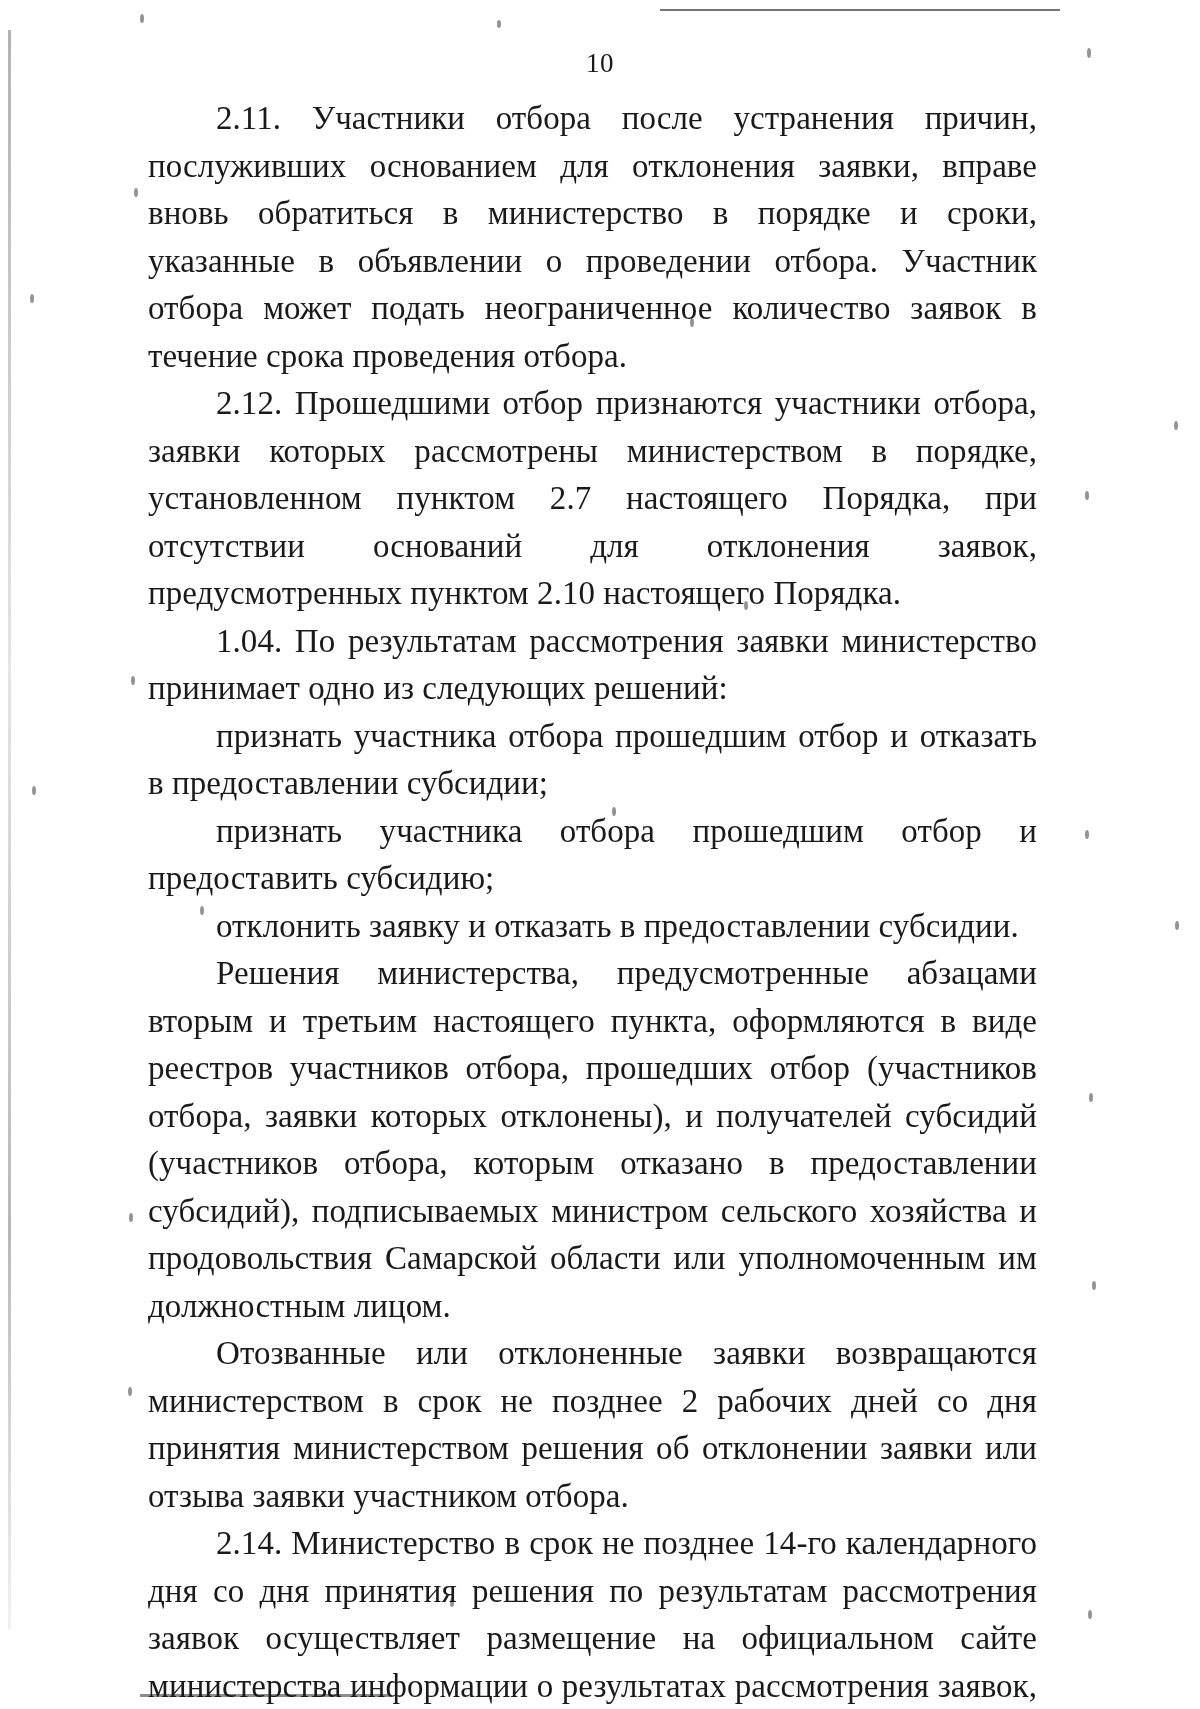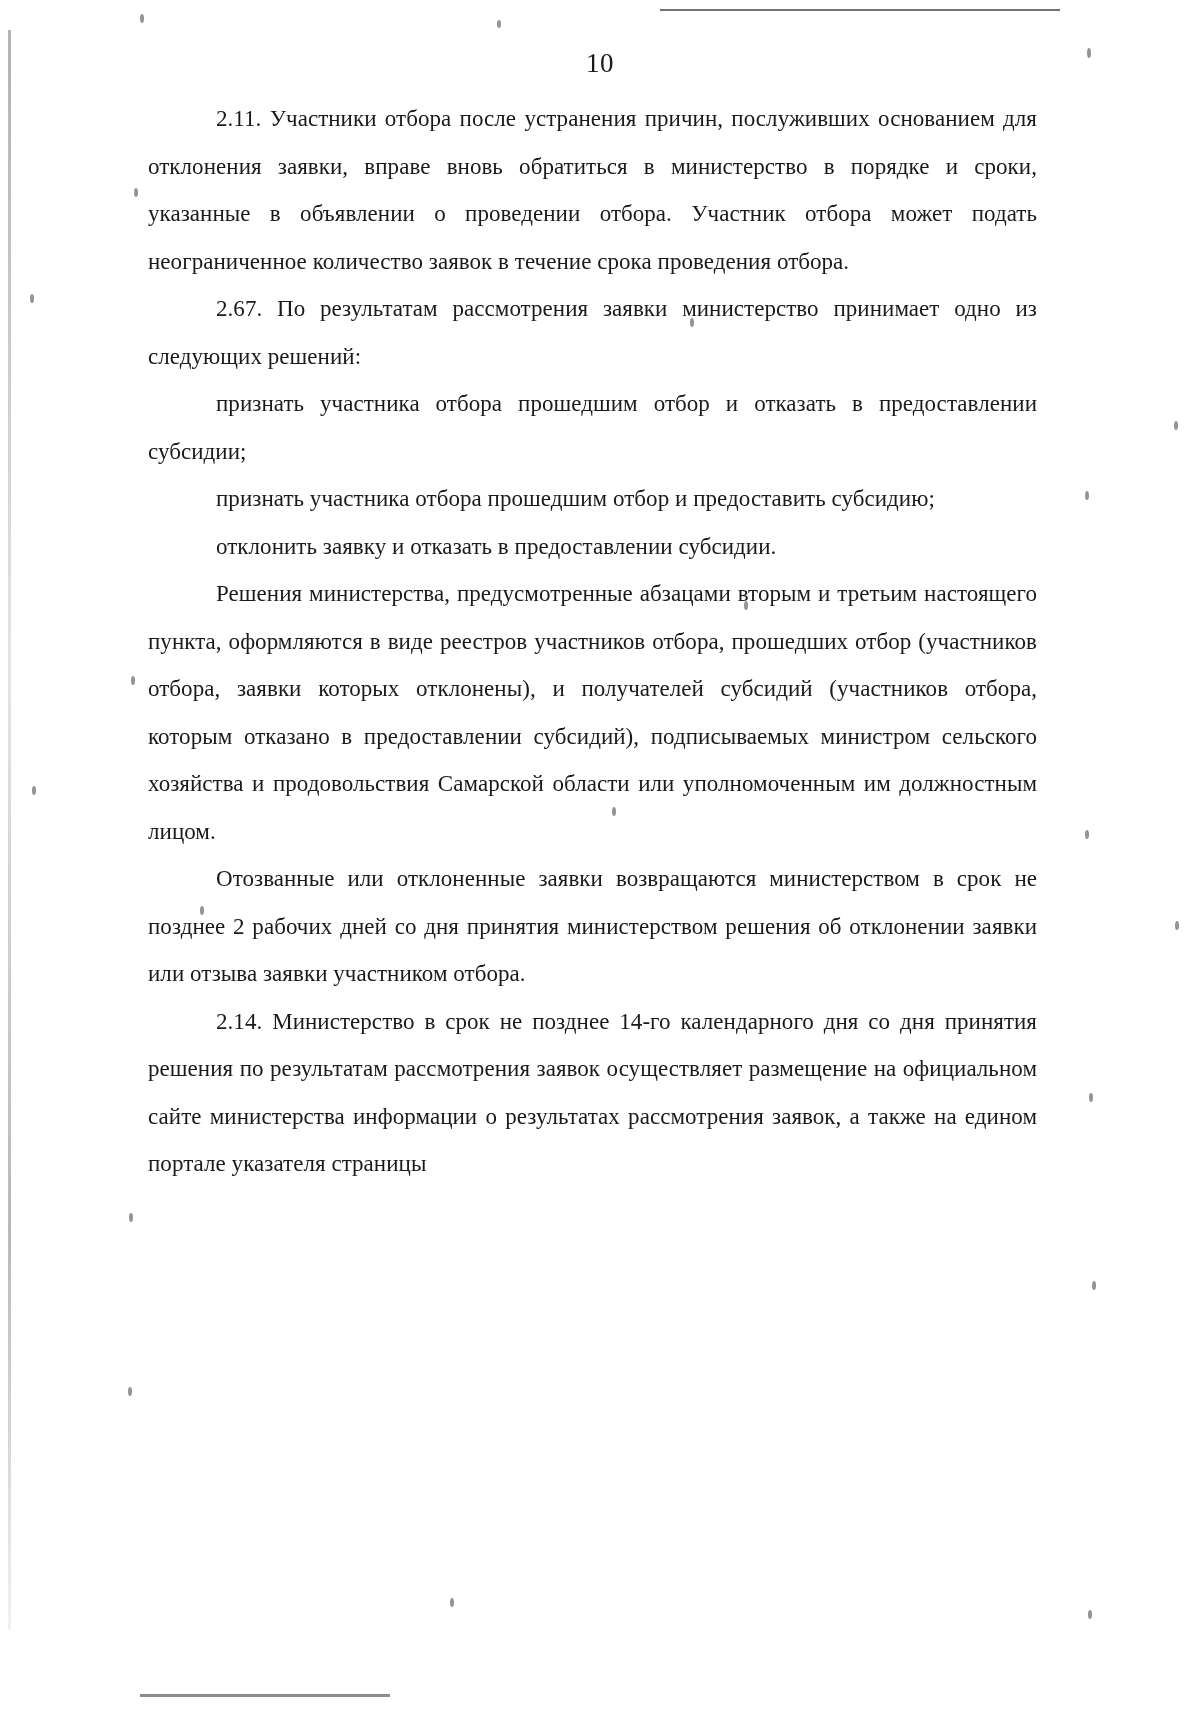--- a/index.html
+++ b/index.html
@@ -68,21 +68,21 @@
 
   .content {
     position: absolute;
     left: 148px;
     top: 95px;
     width: 889px;
   }
 
   p {
     margin: 0;
-    font-size: 23px;
+    font-size: 33px;
     line-height: 47.5px;
     text-align: justify;
     text-align-last: left;
     text-justify: inter-word;
     letter-spacing: 0.05px;
   }
   p.ind {
     text-indent: 68px;
   }
   p.single-line {
@@ -117,21 +117,22 @@
   <div class="speck" style="left:129px;top:1213px;width:4px;height:9px;"></div>
   <div class="speck" style="left:1092px;top:1281px;width:4px;height:9px;"></div>
   <div class="speck" style="left:128px;top:1387px;width:4px;height:9px;"></div>
   <div class="speck" style="left:450px;top:1598px;width:4px;height:9px;"></div>
   <div class="speck" style="left:1088px;top:1610px;width:4px;height:9px;"></div>
 
   <div class="page-number">10</div>
 
   <div class="content">
     <p class="ind">2.11. Участники отбора после устранения причин, послуживших основанием для отклонения заявки, вправе вновь обратиться в министерство в порядке и сроки, указанные в объявлении о проведении отбора. Участник отбора может подать неограниченное количество заявок в течение срока проведения отбора.</p>
-    <p class="ind">2.67. По результатам рассмотрения заявки министерство принимает одно из следующих решений:</p>
+    <p class="ind">2.12. Прошедшими отбор признаются участники отбора, заявки которых рассмотрены министерством в порядке, установленном пунктом 2.7 настоящего Порядка, при отсутствии оснований для отклонения заявок, предусмотренных пунктом 2.10 настоящего Порядка.</p>
+    <p class="ind">1.04. По результатам рассмотрения заявки министерство принимает одно из следующих решений:</p>
     <p class="ind">признать участника отбора прошедшим отбор и отказать в предоставлении субсидии;</p>
     <p class="ind">признать участника отбора прошедшим отбор и предоставить субсидию;</p>
     <p class="ind single-line">отклонить заявку и отказать в предоставлении субсидии.</p>
     <p class="ind">Решения министерства, предусмотренные абзацами вторым и третьим настоящего пункта, оформляются в виде реестров участников отбора, прошедших отбор (участников отбора, заявки которых отклонены), и получателей субсидий (участников отбора, которым отказано в предоставлении субсидий), подписываемых министром сельского хозяйства и продовольствия Самарской области или уполномоченным им должностным лицом.</p>
     <p class="ind">Отозванные или отклоненные заявки возвращаются министерством в срок не позднее 2 рабочих дней со дня принятия министерством решения об отклонении заявки или отзыва заявки участником отбора.</p>
     <p class="ind">2.14. Министерство в срок не позднее 14-го календарного дня со дня принятия решения по результатам рассмотрения заявок осуществляет размещение на официальном сайте министерства информации о результатах рассмотрения заявок, а также на едином портале указателя страницы</p>
   </div>
 
 </div>
 

